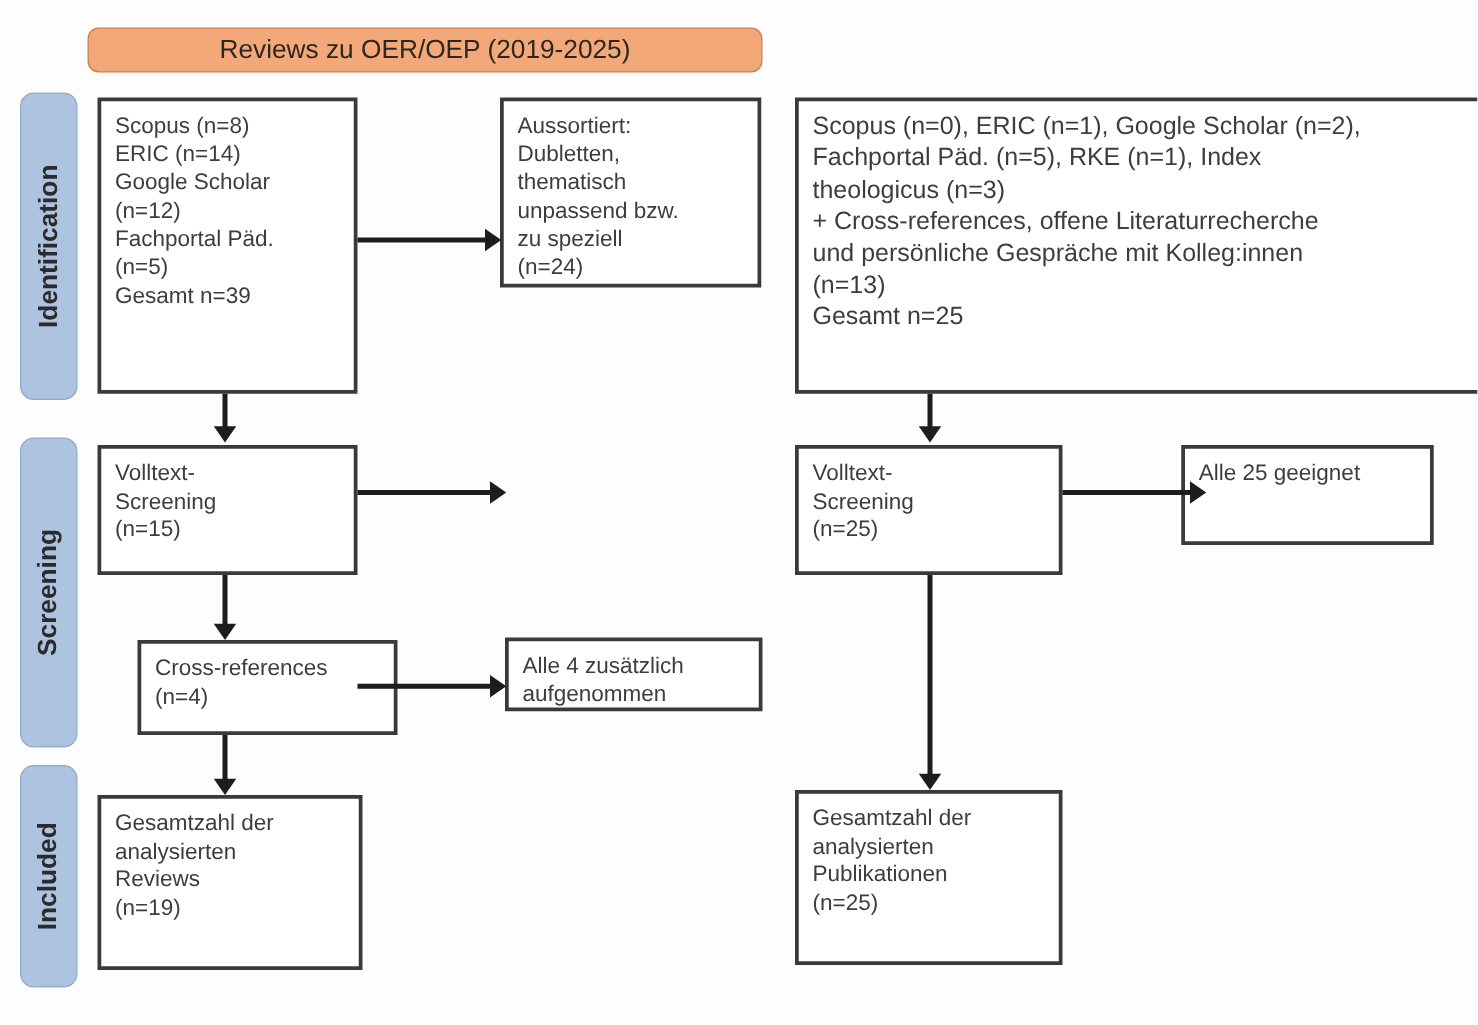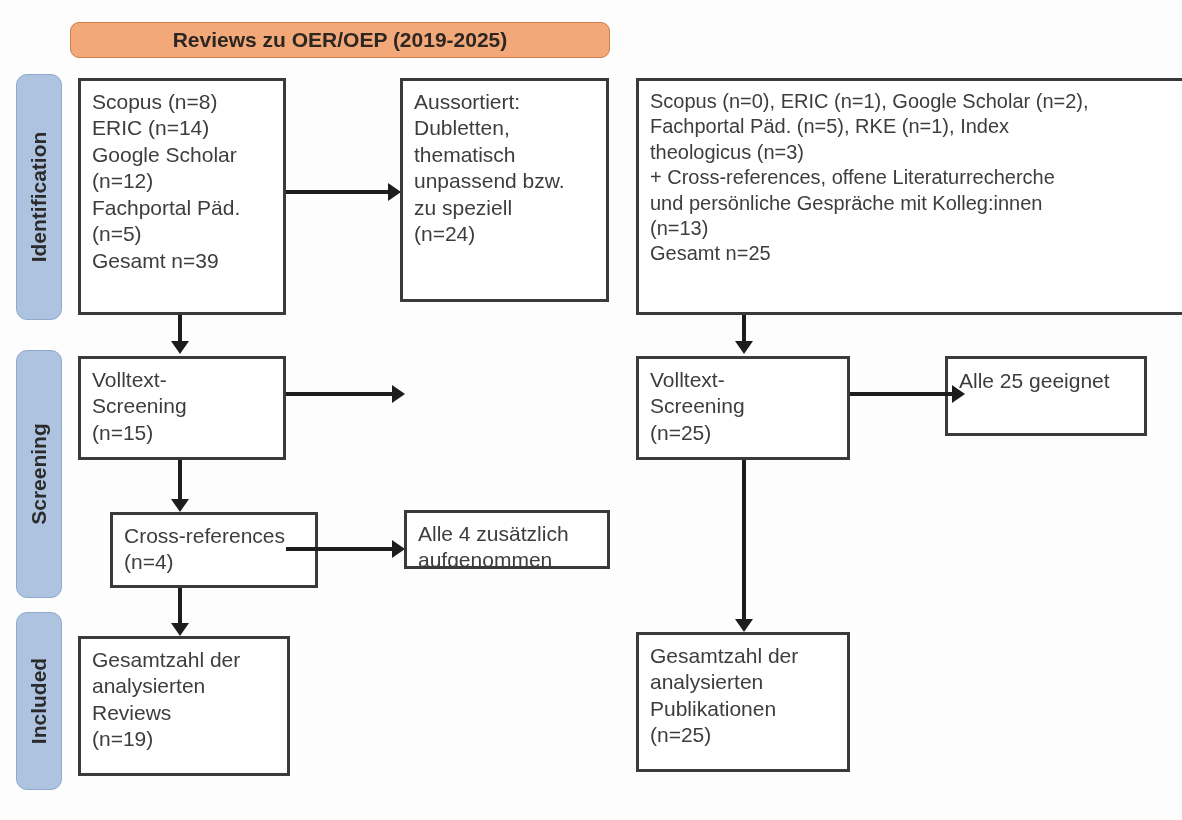--- a/index.html
+++ b/index.html
@@ -40,33 +40,33 @@
   .col-header {
     position: absolute;
     background: #f2a878;
     border: 1.5px solid #cf7d4d;
     border-radius: 9px;
     box-sizing: border-box;
     display: flex;
     align-items: center;
     justify-content: center;
     font-size: 21px;
-    font-weight: bold;
+    font-weight: normal;
     color: #2d2722;
     white-space: nowrap;
   }
 
   
   .node {
     position: absolute;
     background: #ffffff;
     border: 3px solid #3a3a3a;
     box-sizing: border-box;
     padding: 8px 9px 6px 11px;
-    font-size: 21px;
+    font-size: 18px;
     line-height: 1.30;
     color: #3d3d3d;
     white-space: pre-line;
     overflow: hidden;
   }
   .node.compact { line-height: 1.26; }
   .node.tight   { font-size: 20px; line-height: 1.27; }
 
   
   .vline {
@@ -117,21 +117,21 @@
 
 
   <div class="node compact" style="left:78px; top:78px; width:208px; height:237px;">Scopus (n=8)
 ERIC (n=14)
 Google Scholar
 (n=12)
 Fachportal Päd.
 (n=5)
 Gesamt n=39</div>
 
-  <div class="node compact" style="left:400px; top:78px; width:209px; height:224px;">Aussortiert:
+  <div class="node compact" style="left:400px; top:78px; width:209px; height:152px;">Aussortiert:
 Dubletten,
 thematisch
 unpassend bzw.
 zu speziell
 (n=24)</div>
 
   <div class="hline" style="left:286px; top:190px; width:104px;"></div>
   <div class="arrow-right" style="left:388px; top:183px;"></div>
 
   <div class="vline" style="left:178px; top:315px; width:4px; height:28px;"></div>

